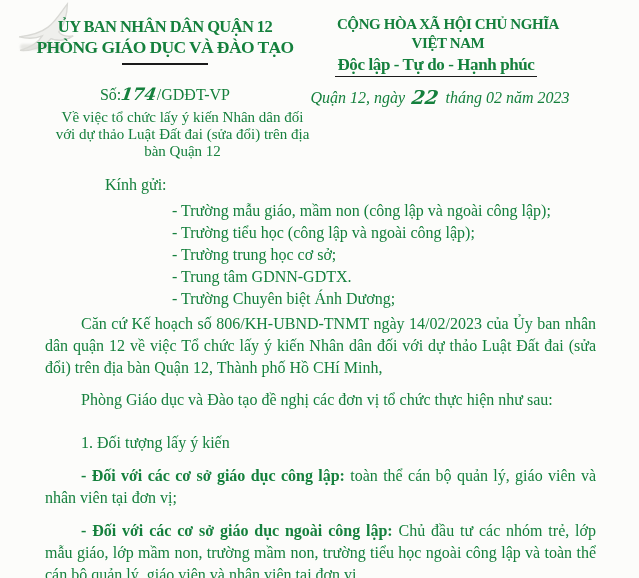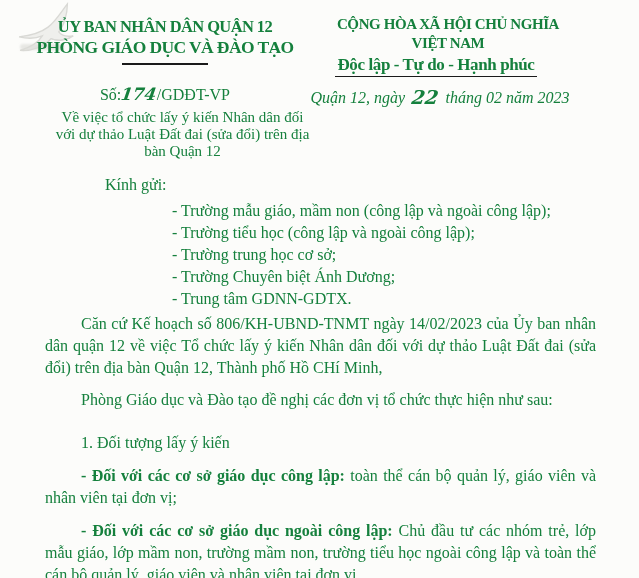--- a/index.html
+++ b/index.html
@@ -112,22 +112,22 @@
   </div>
 
   <div class="body">
 
     <div class="salutation">Kính gửi:</div>
 
     <div class="recipients">
       <div>- Trường mẫu giáo, mầm non (công lập và ngoài công lập);</div>
       <div>- Trường tiểu học (công lập và ngoài công lập);</div>
       <div>- Trường trung học cơ sở;</div>
+      <div>- Trung tâm GDNN-GDTX.</div>
       <div>- Trường Chuyên biệt Ánh Dương;</div>
-      <div>- Trung tâm GDNN-GDTX.</div>
     </div>
 
     <p class="p1">Căn cứ Kế hoạch số 806/KH-UBND-TNMT ngày 14/02/2023 của Ủy ban nhân dân quận 12 về việc Tổ chức lấy ý kiến Nhân dân đối với dự thảo Luật Đất đai (sửa đổi) trên địa bàn Quận 12, Thành phố Hồ CHí Minh,</p>
 
     <p class="p2">Phòng Giáo dục và Đào tạo đề nghị các đơn vị tổ chức thực hiện như sau:</p>
 
     <p class="h1">1. Đối tượng lấy ý kiến</p>
 
     <p class="b-par"><b>- Đối với các cơ sở giáo dục công lập:</b><span> toàn thể cán bộ quản lý, giáo viên và nhân viên tại đơn vị;</span></p>
 

